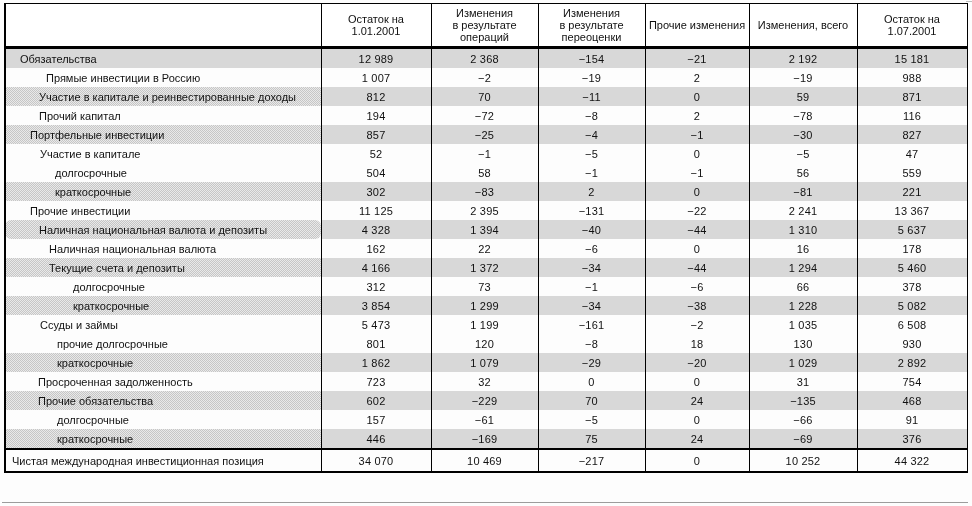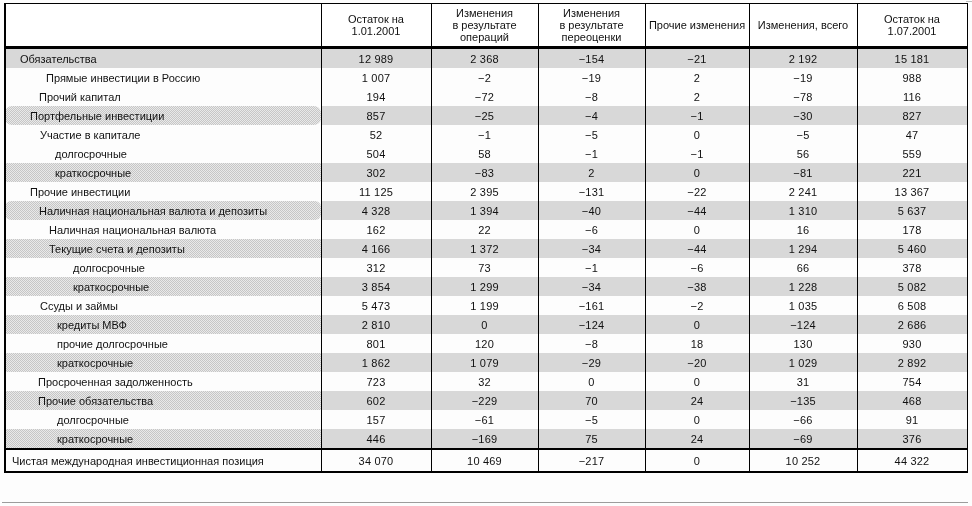--- a/index.html
+++ b/index.html
@@ -113,31 +113,40 @@
         </tr>
         <tr class="bold">
           <td class="lbl" style="padding-left: 40px;">Прямые инвестиции в Россию</td>
           <td class="num">1 007</td>
           <td class="num">−2</td>
           <td class="num">−19</td>
           <td class="num">2</td>
           <td class="num">−19</td>
           <td class="num">988</td>
         </tr>
+        <tr class="shaded">
+          <td class="lbl" style="padding-left: 33px;">Участие в капитале и реинвестированные доходы</td>
+          <td class="num">812</td>
+          <td class="num">70</td>
+          <td class="num">−11</td>
+          <td class="num">0</td>
+          <td class="num">59</td>
+          <td class="num">871</td>
+        </tr>
         <tr>
           <td class="lbl" style="padding-left: 33px;">Прочий капитал</td>
           <td class="num">194</td>
           <td class="num">−72</td>
           <td class="num">−8</td>
           <td class="num">2</td>
           <td class="num">−78</td>
           <td class="num">116</td>
         </tr>
         <tr class="shaded bold">
-          <td class="lbl" style="padding-left: 24px; border-radius: 7px;">Портфельные инвестиции</td>
+          <td class="lbl" style="padding-left: 24px;">Портфельные инвестиции</td>
           <td class="num">857</td>
           <td class="num">−25</td>
           <td class="num">−4</td>
           <td class="num">−1</td>
           <td class="num">−30</td>
           <td class="num">827</td>
         </tr>
         <tr>
           <td class="lbl" style="padding-left: 34px;">Участие в капитале</td>
           <td class="num">52</td>
@@ -221,29 +230,20 @@
         </tr>
         <tr>
           <td class="lbl" style="padding-left: 34px;">Ссуды и займы</td>
           <td class="num">5 473</td>
           <td class="num">1 199</td>
           <td class="num">−161</td>
           <td class="num">−2</td>
           <td class="num">1 035</td>
           <td class="num">6 508</td>
         </tr>
-        <tr class="shaded">
-          <td class="lbl" style="padding-left: 51px;">кредиты МВФ</td>
-          <td class="num">2 810</td>
-          <td class="num">0</td>
-          <td class="num">−124</td>
-          <td class="num">0</td>
-          <td class="num">−124</td>
-          <td class="num">2 686</td>
-        </tr>
         <tr>
           <td class="lbl" style="padding-left: 51px;">прочие долгосрочные</td>
           <td class="num">801</td>
           <td class="num">120</td>
           <td class="num">−8</td>
           <td class="num">18</td>
           <td class="num">130</td>
           <td class="num">930</td>
         </tr>
         <tr class="shaded">

